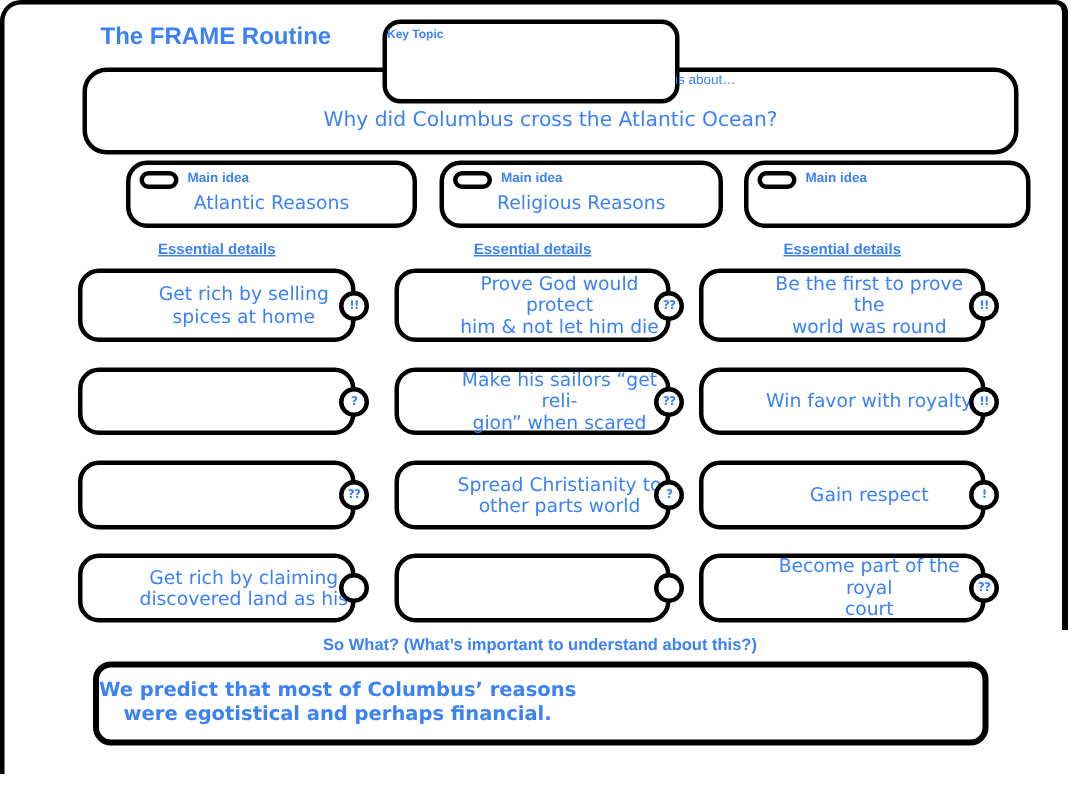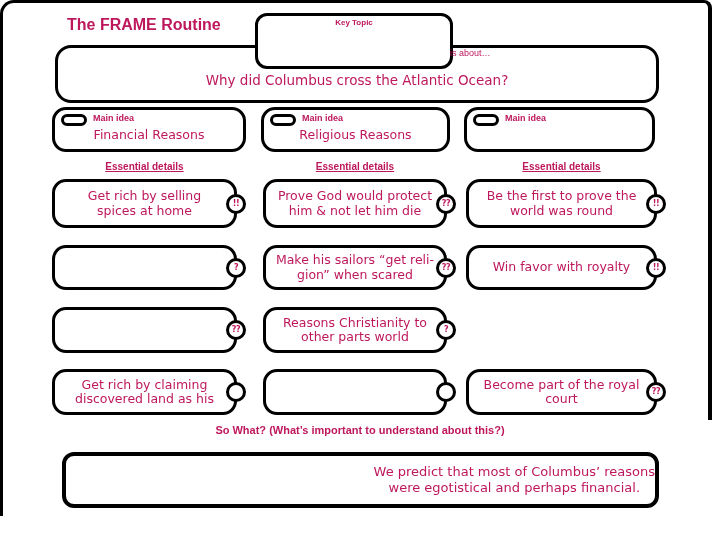--- a/index.html
+++ b/index.html
@@ -1,71 +1,71 @@
 <!DOCTYPE html>
 <html><head>
 <meta charset="utf-8">
 <style>
   html,body{margin:0;padding:0;background:#fff;}
-  .page{position:relative;width:720px;height:516px;background:#fff;color:#be185d;
+  .page{position:relative;width:720px;height:516px;background:#fff;color:#3b82f6;
         font-family:"DejaVu Sans",sans-serif;overflow:hidden;}
 
   
   .slide-frame{position:absolute;left:0;top:0;width:712px;height:539px;
                border-top:3px solid #000;border-left:3px solid #000;border-right:4px solid #000;
                border-radius:14px 8px 0 0;box-sizing:border-box;}
   .frame-mask{position:absolute;left:703px;top:420px;width:17px;height:120px;background:#fff;}
 
   .title{position:absolute;left:67px;top:16px;
          font-family:"Liberation Sans",sans-serif;font-weight:bold;font-size:16px;}
 
   .key-topic{position:absolute;left:255px;top:13px;width:192px;height:50px;
-             background:#fff;border:3px solid #000;border-radius:12px;z-index:3;text-align:center;}
+             background:#fff;border:3px solid #000;border-radius:12px;z-index:3;text-align:left;}
   .key-topic-label{display:block;margin-top:2px;font-family:"Liberation Sans",sans-serif;
                    font-weight:bold;font-size:8px;}
   .key-topic-value{display:block;font-size:13px;line-height:1.12;white-space:pre-line;}
 
   .question-box{position:absolute;left:55px;top:45px;width:598px;height:52px;
-                background:#fff;border:3px solid #000;border-radius:16px;z-index:1;}
+                background:#fff;border:3px solid #000;border-radius:16px;z-index:1;padding-left:20px;}
   .is-about{position:absolute;left:450px;top:48px;z-index:4;
             font-family:"Liberation Sans",sans-serif;font-weight:normal;font-size:9px;}
   .question-text{position:absolute;left:0;right:0;top:24px;text-align:center;font-size:13.5px;}
 
   .idea-box{position:absolute;top:107px;height:45px;background:#fff;
-            border:3px solid #000;border-radius:14px;box-sizing:border-box;z-index:1;}
+            border:3px solid #000;border-radius:14px;box-sizing:border-box;z-index:1;margin-left:32px;}
   .oval{position:absolute;left:6px;top:4px;width:26px;height:12px;background:#fff;
         border:3px solid #000;border-radius:12px;box-sizing:border-box;}
   .idea-label{position:absolute;left:38px;top:3px;
               font-family:"Liberation Sans",sans-serif;font-weight:bold;font-size:9px;}
   .idea-text{position:absolute;left:0;right:0;top:17px;text-align:center;font-size:12.5px;}
   .ib1{left:52px;width:194px}.ib2{left:261px;width:189px}.ib3{left:464px;width:191px}
 
   .details-header{position:absolute;top:161px;text-align:center;
                   font-family:"Liberation Sans",sans-serif;font-weight:bold;font-size:10px;
                   text-decoration:underline;}
 
   .detail-box{position:absolute;background:#fff;border:3px solid #000;border-radius:14px;
               box-sizing:border-box;display:flex;align-items:center;justify-content:center;
-              text-align:center;font-size:12.5px;line-height:1.15;z-index:1;}
+              text-align:center;font-size:12.5px;line-height:1.15;z-index:1;padding-left:36px;}
   .detail-text{white-space:pre-line;}
   .db1{left:52px;width:185px}.db2{left:263px;width:184px}.db3{left:466px;width:191px}
   .r1{top:179px;height:49px}.r2{top:245px;height:45px}.r3{top:307px;height:46px}.r4{top:369px;height:46px}
 
   .marker{position:absolute;right:-12px;top:50%;transform:translateY(-50%);
           width:20px;height:20px;background:#fff;border:3px solid #000;border-radius:50%;
           box-sizing:border-box;display:flex;align-items:center;justify-content:center;
           font-weight:bold;font-size:8px;letter-spacing:-0.5px;z-index:2;}
 
   .so-what{position:absolute;left:0;top:424px;width:720px;text-align:center;
            font-family:"Liberation Sans",sans-serif;font-weight:bold;font-size:11px;}
 
-  .conclusion-box{position:absolute;left:62px;top:452px;width:597px;height:56px;
+  .conclusion-box{position:absolute;left:62px;top:441px;width:597px;height:56px;
                   background:#fff;border:4px solid #000;border-radius:12px;box-sizing:border-box;
-                  display:flex;align-items:center;justify-content:flex-end;text-align:center;
-                  font-size:13px;line-height:1.25;white-space:pre-line;z-index:1;}
+                  display:flex;align-items:center;justify-content:flex-start;text-align:center;
+                  font-size:13px;line-height:1.25;white-space:pre-line;z-index:1;font-weight:bold;}
 </style>
 </head>
 <body>
 
 <div class="page">
 
   <div class="slide-frame"></div>
   <div class="frame-mask"></div>
 
   <div class="title">The FRAME Routine</div>
@@ -75,21 +75,21 @@
   </div>
 
   <div class="question-box">
     <div class="question-text">Why did Columbus cross the Atlantic Ocean?</div>
   </div>
   <div class="is-about">is about…</div>
 
   <div class="idea-box ib1">
     <span class="oval"></span>
     <span class="idea-label">Main idea</span>
-    <div class="idea-text">Financial Reasons</div>
+    <div class="idea-text">Atlantic Reasons</div>
   </div>
   <div class="idea-box ib2">
     <span class="oval"></span>
     <span class="idea-label">Main idea</span>
     <div class="idea-text">Religious Reasons</div>
   </div>
   <div class="idea-box ib3">
     <span class="oval"></span>
     <span class="idea-label">Main idea</span>
   </div>
@@ -125,23 +125,27 @@
   <div class="detail-box db3 r2">
     <span class="detail-text">Win favor with royalty</span>
     <span class="marker">!!</span>
   </div>
 
   <div class="detail-box db1 r3">
     <span class="detail-text"></span>
     <span class="marker">??</span>
   </div>
   <div class="detail-box db2 r3">
-    <span class="detail-text">Reasons Christianity to
+    <span class="detail-text">Spread Christianity to
 other parts world</span>
     <span class="marker">?</span>
+  </div>
+  <div class="detail-box db3 r3">
+    <span class="detail-text">Gain respect</span>
+    <span class="marker">!</span>
   </div>
 
   <div class="detail-box db1 r4">
     <span class="detail-text">Get rich by claiming
 discovered land as his</span>
     <span class="marker"></span>
   </div>
   <div class="detail-box db2 r4">
     <span class="detail-text"></span>
     <span class="marker"></span>

